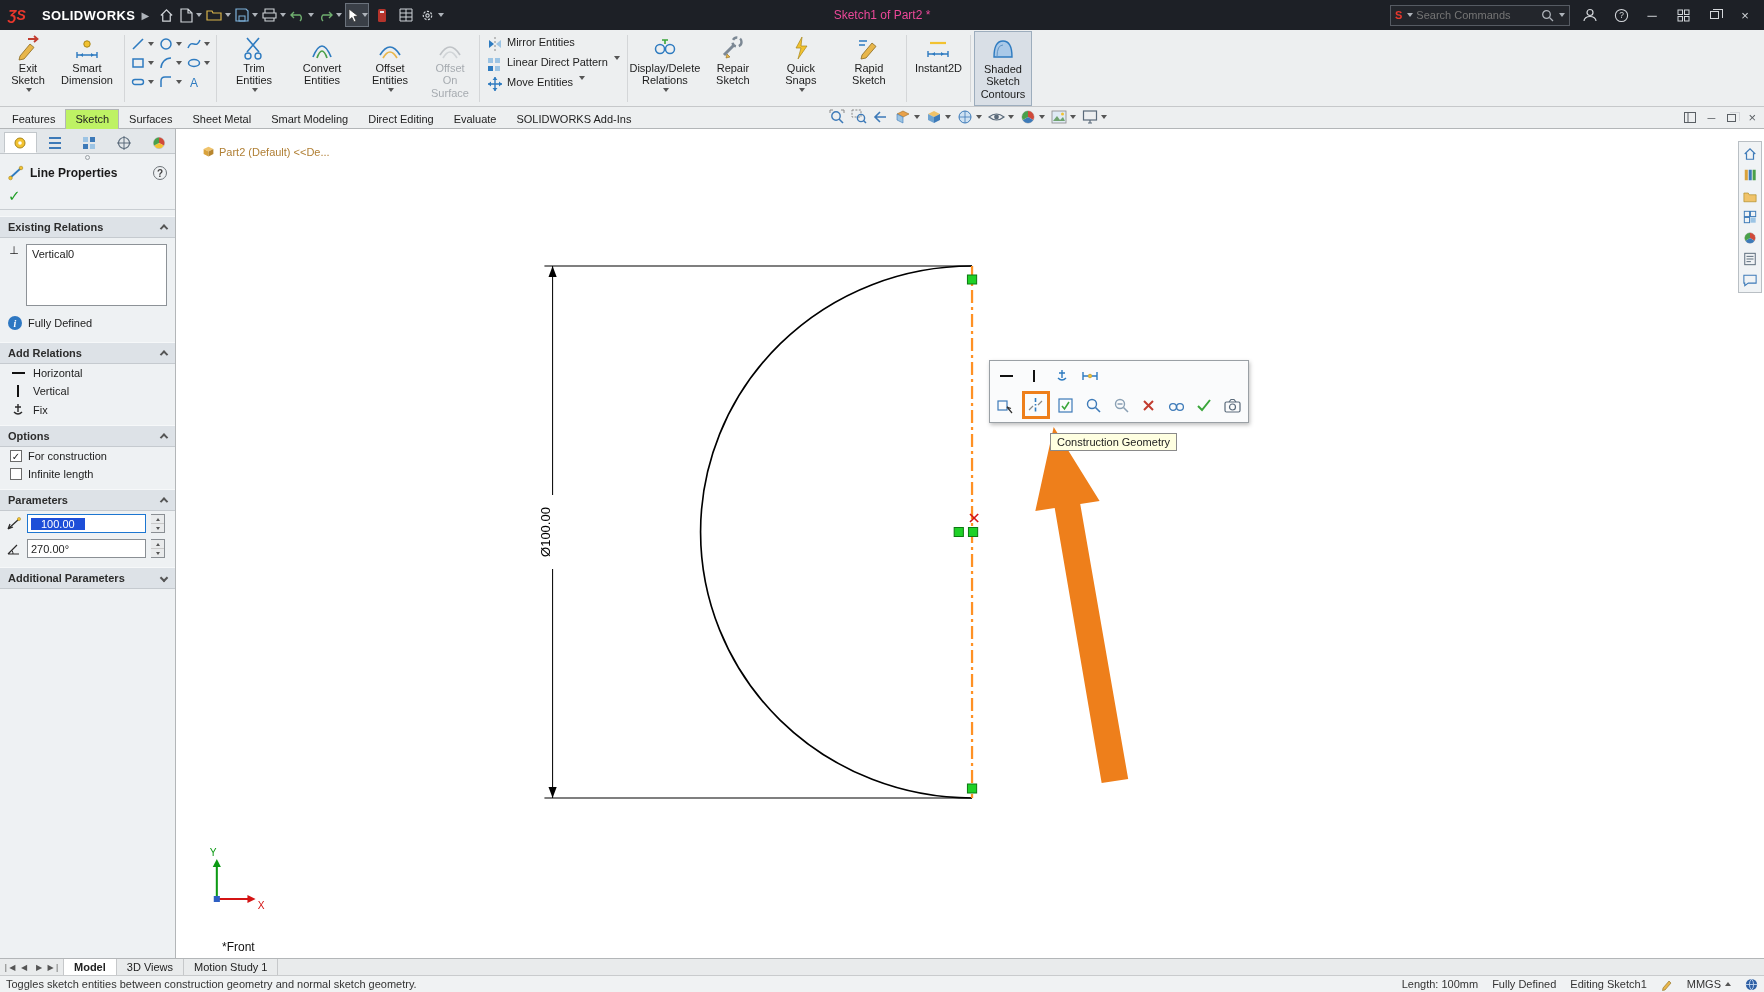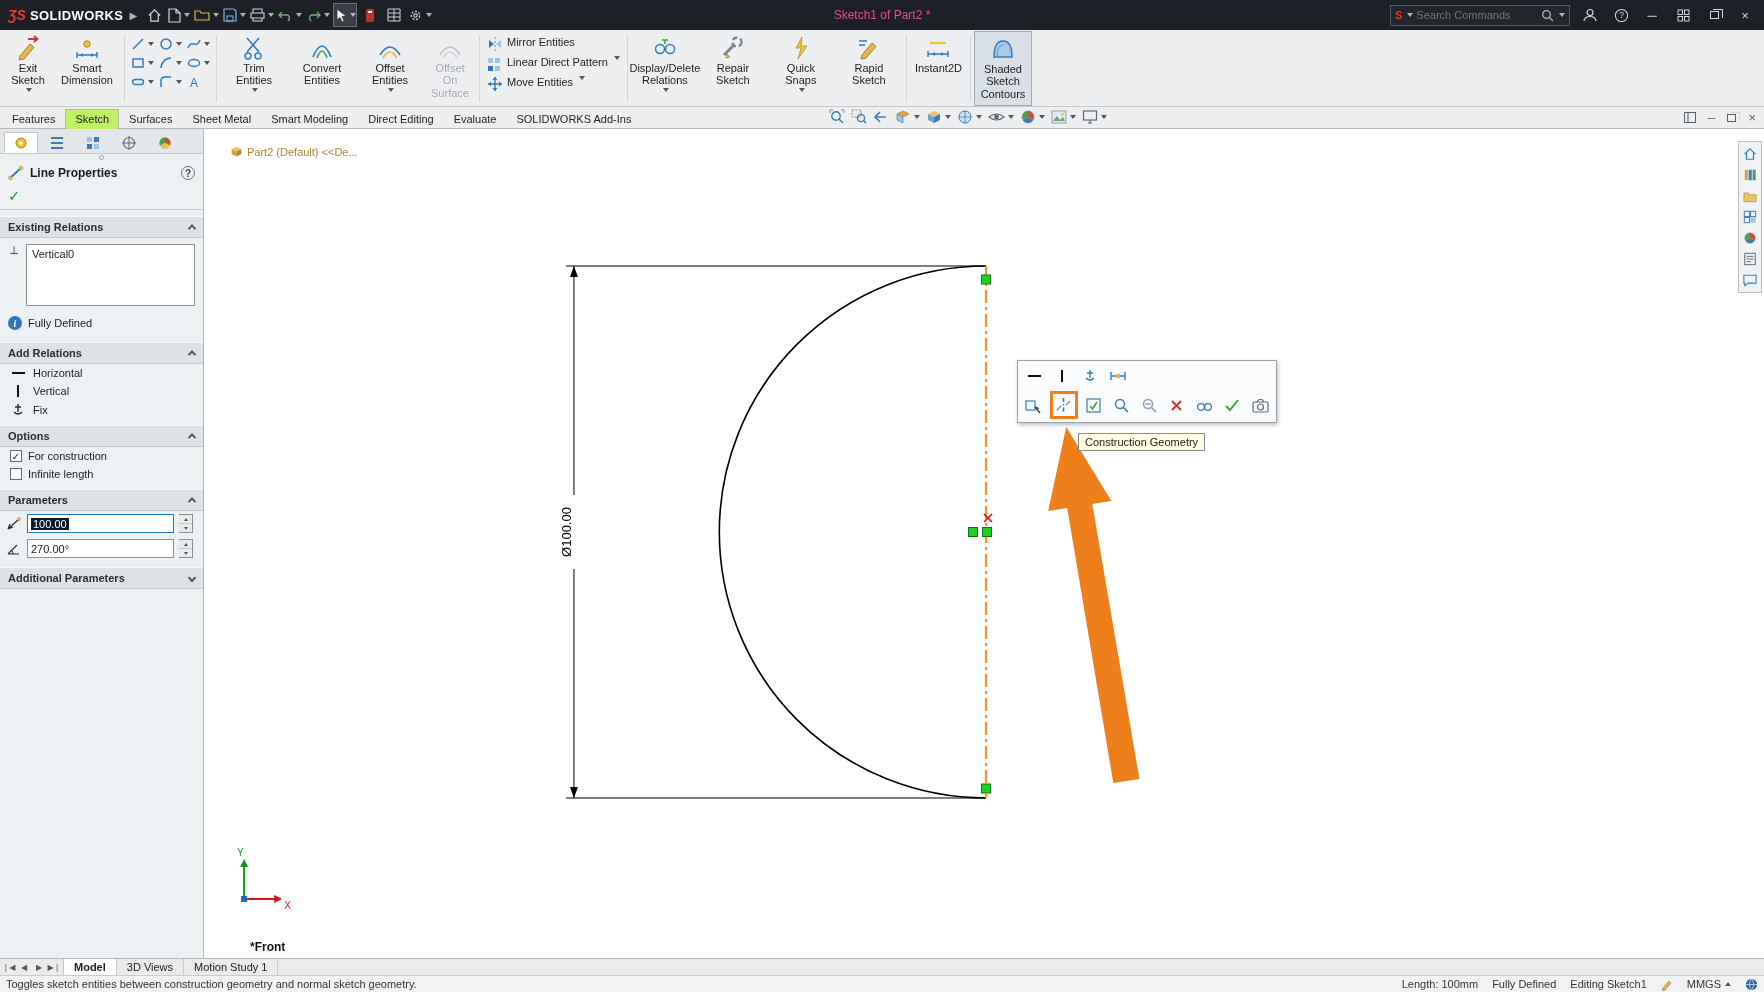--- a/index.html
+++ b/index.html
@@ -2,21 +2,21 @@
 <html><head>
 <meta charset="utf-8">
 <style>
 *{margin:0;padding:0;box-sizing:border-box}
 html,body{width:1764px;height:992px}
 body{font-family:"Liberation Sans","DejaVu Sans",sans-serif;font-size:12px;color:#222;background:#fff;overflow:hidden}
 .app{width:1764px;height:992px;display:flex;flex-direction:column;position:relative}
 
 
 .titlebar{height:30px;background:#1d2026;color:#e8eaee;display:flex;align-items:center;padding:0 8px;gap:2px;position:relative;flex:0 0 auto}
-.logo{display:flex;align-items:center;gap:4px;margin-right:4px}
+.logo{display:flex;align-items:center;gap:16px;margin-right:4px}
 .logo .mark{color:#e8372c;font-weight:bold;font-size:14px;font-style:italic}
 .logo .word{font-weight:bold;font-size:13px;letter-spacing:.4px;color:#fff}
 .flyout{color:#aeb3ba;font-size:10px;margin-right:4px}
 .tbtn{height:24px;min-width:22px;display:flex;align-items:center;justify-content:center;gap:1px;color:#cfd3d8;border:1px solid transparent}
 .tbtn.active{background:#3a3f47;border-color:#6b727c}
 .car{width:0;height:0;border-left:3px solid transparent;border-right:3px solid transparent;border-top:4px solid #aeb3ba;display:inline-block;margin-left:2px}
 .car.dark{border-top-color:#555}
 .car-up{width:0;height:0;border-left:3px solid transparent;border-right:3px solid transparent;border-bottom:4px solid #555;display:inline-block}
 .doc-title{position:absolute;left:50%;transform:translateX(-50%);font-size:12px;color:#ec4899;white-space:nowrap}
 .tb-right{margin-left:auto;display:flex;align-items:center;gap:9px}
@@ -45,21 +45,21 @@
 .tab{padding:3px 9px;font-size:11px;color:#222;border:1px solid transparent;border-bottom:none}
 .tab.active{background:#bef264;border-color:#b3b6b8;margin-bottom:-1px;padding-bottom:4px}
 .hud{position:absolute;left:828px;top:1px;display:flex;align-items:center;gap:4px}
 .hudbtn{display:flex;align-items:center;gap:1px;padding:1px}
 .winicons{position:absolute;right:8px;top:3px;display:flex;gap:12px;color:#5a5f64;align-items:center}
 
 
 .workspace{flex:1;display:flex;position:relative;min-height:0}
 
 
-.panel{width:204px;background:#eef1f3;border-right:1px solid #b3b6b8;display:flex;flex-direction:column;font-size:11px;flex:0 0 auto}
+.panel{width:176px;background:#eef1f3;border-right:1px solid #b3b6b8;display:flex;flex-direction:column;font-size:11px;flex:0 0 auto}
 .pm-tabs{height:25px;display:flex;align-items:flex-end;background:#e3e7ea;border-bottom:1px solid #c2c7cb;padding-left:4px;gap:2px}
 .pm-tab{width:34px;height:21px;display:flex;align-items:center;justify-content:center;border:1px solid transparent}
 .pm-tab.active{background:#fff;border-color:#c2c7cb;border-bottom-color:#fff}
 .pm-grip{height:7px;display:flex;align-items:center;justify-content:center}
 .pm-grip i{width:5px;height:5px;border:1px solid #9aa0a5;border-radius:50%}
 .pm-title{display:flex;align-items:center;gap:6px;padding:4px 8px;font-weight:bold;font-size:12px;color:#1a1a1a}
 .pm-help{margin-left:auto;width:14px;height:14px;border:1px solid #6d7378;border-radius:50%;display:flex;align-items:center;justify-content:center;font-size:10px;color:#444}
 .pm-ok{padding:2px 8px 4px;border-bottom:1px solid #c9ced2}
 .pm-check{color:#1f9e26;font-size:15px;font-weight:bold}
 .sec-h{display:flex;align-items:center;background:#dde2e7;border-top:1px solid #f6f8f9;border-bottom:1px solid #c5cacf;padding:4px 8px;font-weight:bold;color:#2c2c2c;margin-top:6px}
@@ -73,32 +73,32 @@
 .info-i{width:14px;height:14px;border-radius:50%;background:#2e78c2;color:#fff;display:flex;align-items:center;justify-content:center;font-size:10px;font-style:italic;font-weight:bold;font-family:"Liberation Serif",serif}
 .addrel-row{display:flex;align-items:center;gap:7px;padding:3px 10px}
 .relglyph{width:16px;display:flex;justify-content:center}
 .h-line{width:13px;height:2px;background:#111;display:inline-block}
 .v-line{width:2px;height:12px;background:#111;display:inline-block}
 .optrow{display:flex;align-items:center;gap:6px;padding:3px 10px}
 .cb{width:12px;height:12px;border:1px solid #6b6b6b;background:#fff;display:inline-flex;align-items:center;justify-content:center;font-size:10px;color:#1a1a1a}
 .paramrow{display:flex;align-items:center;gap:5px;padding:3px 10px 3px 6px}
 .field{height:19px;border:1px solid #8a8f94;background:#fff;display:flex;align-items:center;padding:0 3px;flex:1;overflow:hidden}
 .field.focus{border-color:#1c76d1}
-.sel-text{background:#0f172a;color:#fff;padding:0 2px}
+.sel-text{background:#1d4ed8;color:#fff;padding:0 10px}
 .spin{display:flex;flex-direction:column;width:14px;height:19px;border:1px solid #8a8f94;border-left:none}
 .spin span{flex:1;display:flex;align-items:center;justify-content:center;background:#e9ebec;border-bottom:1px solid #c9c9c9}
 .spin span:last-child{border-bottom:none}
 .spin .car{border-top-width:3px;border-left-width:2.5px;border-right-width:2.5px;margin:0}
 .spin .car-up{border-bottom-width:3px;border-left-width:2.5px;border-right-width:2.5px}
 
 
 .graphics{flex:1;position:relative;background:#fff;min-width:0}
 .canvas{position:absolute;inset:0;width:100%;height:100%}
 .tree-item{position:absolute;left:26px;top:16px;display:flex;align-items:center;gap:4px;color:#b07f34;font-size:11px}
-.view-label{position:absolute;left:46px;bottom:4px;font-weight:bold;font-size:12px;color:#111}
+.view-label{position:absolute;left:46px;bottom:4px;font-weight:normal;font-size:12px;color:#111}
 .ctxbar{position:absolute;left:813px;top:231px;width:260px;background:#fafbfc;border:1px solid #9aa0a5;box-shadow:1px 2px 4px rgba(0,0,0,.25);padding:3px 4px;display:flex;flex-direction:column;gap:3px}
 .ctxrow{display:flex;align-items:center;gap:4px}
 .ctxbtn{width:24px;height:24px;display:flex;align-items:center;justify-content:center;border:1px solid transparent}
 .ctxbtn.hl{border:3px solid #ee7f1b;width:28px;height:28px}
 .tooltip{position:absolute;left:874px;top:304px;background:#ffffe1;border:1px solid #8a8a8a;font-size:11px;padding:2px 6px;white-space:nowrap;color:#222}
 .taskstrip{position:absolute;right:2px;top:12px;width:24px;background:#f0f3f5;border:1px solid #b9bfc4;display:flex;flex-direction:column;gap:3px;padding:3px 1px}
 .taskbtn{height:18px;display:flex;align-items:center;justify-content:center}
 
 
 .bottomtabs{height:17px;background:#e9ebec;border-top:1px solid #b3b6b8;display:flex;align-items:stretch;font-size:11px;flex:0 0 auto}

